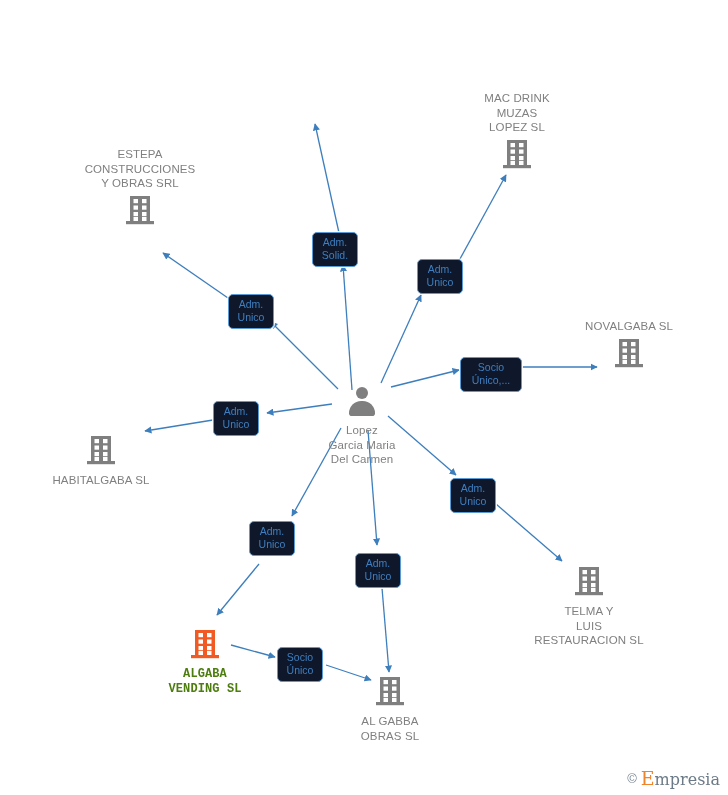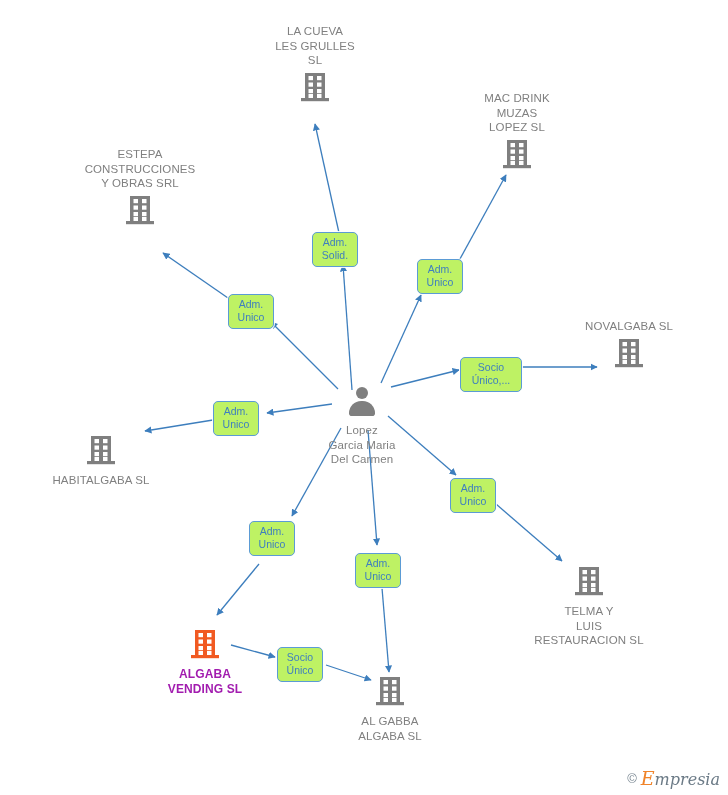--- a/index.html
+++ b/index.html
@@ -41,23 +41,24 @@
     font-size: 11.5px;
     line-height: 14.5px;
     color: #808080;
     letter-spacing: .1px;
     white-space: pre-line;
   }
   .node.label-above .caption { margin-bottom: 3px; }
   .node.label-below .caption { margin-top: 3px; }
 
   .node.highlight .caption {
-    color: #a21caf;
+    color: #4d7c0f;
     font-weight: bold;
     font-size: 12px;
+    font-family: Liberation Mono, monospace;
   }
 
   
   .person-glyph { width: 34px; height: 34px; position: relative; }
   .person-glyph .head {
     position: absolute;
     left: 11px; top: 1px;
     width: 12px; height: 12px;
     border-radius: 50%;
     background: #7f7f7f;
@@ -67,21 +68,21 @@
     left: 4px; top: 15px;
     width: 26px; height: 15px;
     background: #7f7f7f;
     border-radius: 13px 13px 3px 3px;
   }
 
   
   .rel {
     position: absolute;
     box-sizing: border-box;
-    background: #bef264;
+    background: #0f172a;
     border: 1px solid #5b9bd5;
     border-radius: 5px;
     color: #3f7fbf;
     font-size: 10.5px;
     line-height: 13px;
     text-align: center;
     padding: 3px 5px 4px 5px;
     white-space: pre-line;
     box-shadow: 0 0 0 1px rgba(255,255,255,0.9);
   }
@@ -96,21 +97,20 @@
     gap: 4px;
     font-size: 15px;
     color: #6b7a86;
   }
   #watermark .copy {
     font-size: 13px;
     color: #7a8893;
   }
   #watermark .brand {
     font-family: "DejaVu Serif", serif;
-    font-style: italic;
     font-size: 16px;
     color: #6b7a86;
   }
   #watermark .brand .cap { color: #f0842a; font-size: 19px; }
 </style>
 </head>
 <body>
 
 <div id="canvas">
 
@@ -144,39 +144,20 @@
       <path d="M 259,564 L 217,615"></path>
 
       <path d="M 368,430 L 377,545"></path>
       <path d="M 382,588 L 389,672"></path>
 
       <path d="M 231,645 L 275,657"></path>
       <path d="M 326,665 L 371,680"></path>
     </g>
   </svg>
 
-  <div class="node label-above" style="left:315px; top:24px;">
-    <span class="caption">LA CUEVA
-LES GRULLES
-SL</span>
-    <span class="glyph">
-      <svg width="32" height="32" viewBox="0 0 32 32" xmlns="http://www.w3.org/2000/svg">
-        <rect x="6" y="2" width="20" height="25" fill="#7f7f7f"></rect>
-        <rect x="2" y="27" width="28" height="3.2" fill="#7f7f7f"></rect>
-        <rect x="9.5" y="5" width="4.5" height="4.2" fill="#ffffff"></rect>
-        <rect x="18" y="5" width="4.5" height="4.2" fill="#ffffff"></rect>
-        <rect x="9.5" y="11.5" width="4.5" height="4.2" fill="#ffffff"></rect>
-        <rect x="18" y="11.5" width="4.5" height="4.2" fill="#ffffff"></rect>
-        <rect x="9.5" y="18" width="4.5" height="4.2" fill="#ffffff"></rect>
-        <rect x="18" y="18" width="4.5" height="4.2" fill="#ffffff"></rect>
-        <rect x="9.5" y="23" width="4.5" height="4" fill="#ffffff"></rect>
-        <rect x="18" y="23" width="4.5" height="4" fill="#ffffff"></rect>
-      </svg>
-    </span>
-  </div>
 
   <div class="node label-above" style="left:517px; top:85px;margin-top:6px;">
     <span class="caption">MAC DRINK
 MUZAS
 LOPEZ  SL</span>
     <span class="glyph">
       <svg width="32" height="32" viewBox="0 0 32 32" xmlns="http://www.w3.org/2000/svg">
         <rect x="6" y="2" width="20" height="25" fill="#7f7f7f"></rect>
         <rect x="2" y="27" width="28" height="3.2" fill="#7f7f7f"></rect>
         <rect x="9.5" y="5" width="4.5" height="4.2" fill="#ffffff"></rect>
@@ -295,21 +276,21 @@
         <rect x="18" y="5" width="4.5" height="4.2" fill="#ffffff"></rect>
         <rect x="9.5" y="11.5" width="4.5" height="4.2" fill="#ffffff"></rect>
         <rect x="18" y="11.5" width="4.5" height="4.2" fill="#ffffff"></rect>
         <rect x="9.5" y="18" width="4.5" height="4.2" fill="#ffffff"></rect>
         <rect x="18" y="18" width="4.5" height="4.2" fill="#ffffff"></rect>
         <rect x="9.5" y="23" width="4.5" height="4" fill="#ffffff"></rect>
         <rect x="18" y="23" width="4.5" height="4" fill="#ffffff"></rect>
       </svg>
     </span>
     <span class="caption">AL GABBA
-ALGABA SL</span>
+OBRAS SL</span>
   </div>
 
   <div class="node label-below" style="left:362px; top:386px;">
     <span class="glyph person-glyph">
       <span class="head"></span>
         <span class="body"></span>
     </span>
     <span class="caption">Lopez
 Garcia Maria
 Del Carmen</span>

